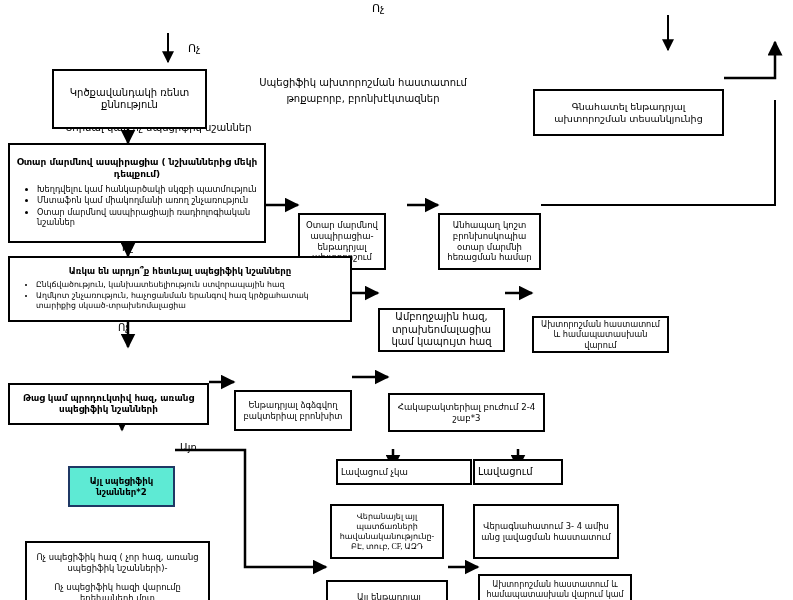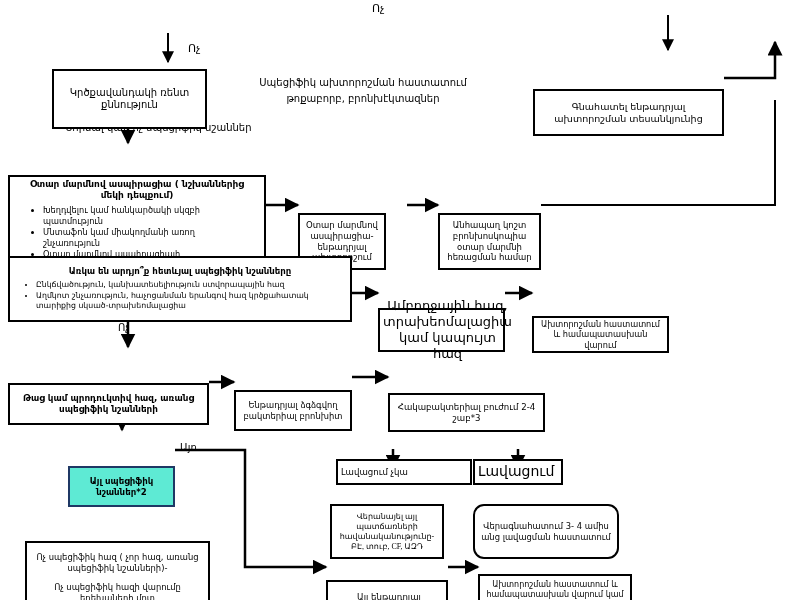--- a/index.html
+++ b/index.html
@@ -134,21 +134,21 @@
   <div class="lbl" style="left:180px; top:442px; font-size:10px;">Այո</div>
 
   <div class="node center" style="left:52px; top:33px; width:155px; height:60px;">
     <div class="ctext" style="font-size:10px;">Կրծքավանդակի ռենտ քննություն</div>
   </div>
 
   <div class="node center" style="left:533px; top:53px; width:191px; height:47px;">
     <div class="ctext" style="font-size:9.5px;">Գնահատել ենթադրյալ ախտորոշման տեսանկյունից</div>
   </div>
 
-  <div class="node" style="left:8px; top:143px; width:258px; height:100px; padding:6px 11px;margin-top:32px;">
+  <div class="node" style="left:8px; top:143px; width:258px; height:100px; padding:6px 5px;">
     <div class="node-title" style="font-size:9px;">Օտար մարմնով ասպիրացիա ( նշխաններից մեկի դեպքում)</div>
     <ul class="bullets" style="font-size:8.2px;">
       <li>Խեղդվելու կամ հանկարծակի սկզբի պատմություն</li>
       <li>Մնտաֆոն կամ միակողմանի առող շնչառություն</li>
       <li>Օտար մարմնով ասպիրացիայի ռադիոլոգիական նշաններ</li>
     </ul>
   </div>
 
   <div class="node center" style="left:298px; top:177px; width:88px; height:57px;">
     <div class="ctext" style="font-size:8.5px;">Օտար մարմնով ասպիրացիա-ենթադրյալ ախտորոշում</div>
@@ -160,21 +160,21 @@
 
   <div class="node" style="left:8px; top:256px; width:344px; height:66px; padding:5px 4px;">
     <div class="node-title" style="font-size:8.6px;">Առկա են արդյո՞ք հետևյալ սպեցիֆիկ նշանները</div>
     <ul class="bullets" style="font-size:7.8px;">
       <li>Ընկճվածություն, կանխատեսելիություն ստվորապային հազ</li>
       <li>Աղմկոտ շնչառություն, հաչոցանման երանգով հազ կրծքահատակ տարիքից սկսած-տրախեոմալացիա</li>
     </ul>
   </div>
 
   <div class="node center" style="left:378px; top:272px; width:127px; height:44px;">
-    <div class="ctext" style="font-size:13px;">Ամբողջային հազ, տրախեոմալացիա կամ կապույտ հազ</div>
+    <div class="ctext" style="font-size:10px;">Ամբողջային հազ, տրախեոմալացիա կամ կապույտ հազ</div>
   </div>
 
   <div class="node center" style="left:532px; top:280px; width:137px; height:37px;">
     <div class="ctext" style="font-size:8.2px;">Ախտորոշման հաստատում և համապատասխան վարում</div>
   </div>
 
   <div class="node center" style="left:8px; top:347px; width:201px; height:42px;">
     <div class="node-title" style="font-size:8.8px;">Թաց կամ պրոդուկտիվ հազ, առանց սպեցիֆիկ նշանների</div>
   </div>
 
@@ -188,28 +188,28 @@
 
   <div class="node center decision" style="left:68px; top:430px; width:107px; height:41px;">
     <div class="node-title" style="font-size:8.6px;">Այլ սպեցիֆիկ նշաններ*2</div>
   </div>
 
   <div class="node center" style="left:336px; top:423px; width:136px; height:26px;">
     <div class="ctext" style="font-size:8.6px;">Լավացում չկա</div>
   </div>
 
   <div class="node center" style="left:473px; top:423px; width:90px; height:26px;">
-    <div class="ctext" style="font-size:14px;">Լավացում</div>
+    <div class="ctext" style="font-size:10px;">Լավացում</div>
   </div>
 
   <div class="node center" style="left:330px; top:468px; width:114px; height:55px;font-family:Liberation Serif, serif;">
     <div class="ctext" style="font-size:8px;">Վերանայել այլ պատճառների հավանականությունը- ԲԷ, տուբ, CF, ԱԶԴ</div>
   </div>
 
-  <div class="node center" style="left:473px; top:468px; width:146px; height:55px;border-radius:11px;">
+  <div class="node center" style="left:473px; top:468px; width:146px; height:55px;">
     <div class="ctext" style="font-size:8.4px;">Վերագնահատում 3- 4 ամիս անց լավացման հաստատում</div>
   </div>
 
   <div class="node center" style="left:25px; top:505px; width:185px; height:73px; padding:4px 6px;">
     <div class="ctext" style="font-size:8.4px; margin-bottom:9px;">Ոչ սպեցիֆիկ հազ ( չոր հազ, առանց սպեցիֆիկ նշանների)-</div>
     <div class="ctext" style="font-size:8.4px;">Ոչ սպեցիֆիկ հազի վարումը երեխաների մոտ</div>
   </div>
 
   <div class="node center" style="left:326px; top:544px; width:122px; height:45px;">
     <div class="ctext" style="font-size:8.6px;padding-left:7px;">Այլ ենթադրյալ սպեցիֆիկ հազ</div>

